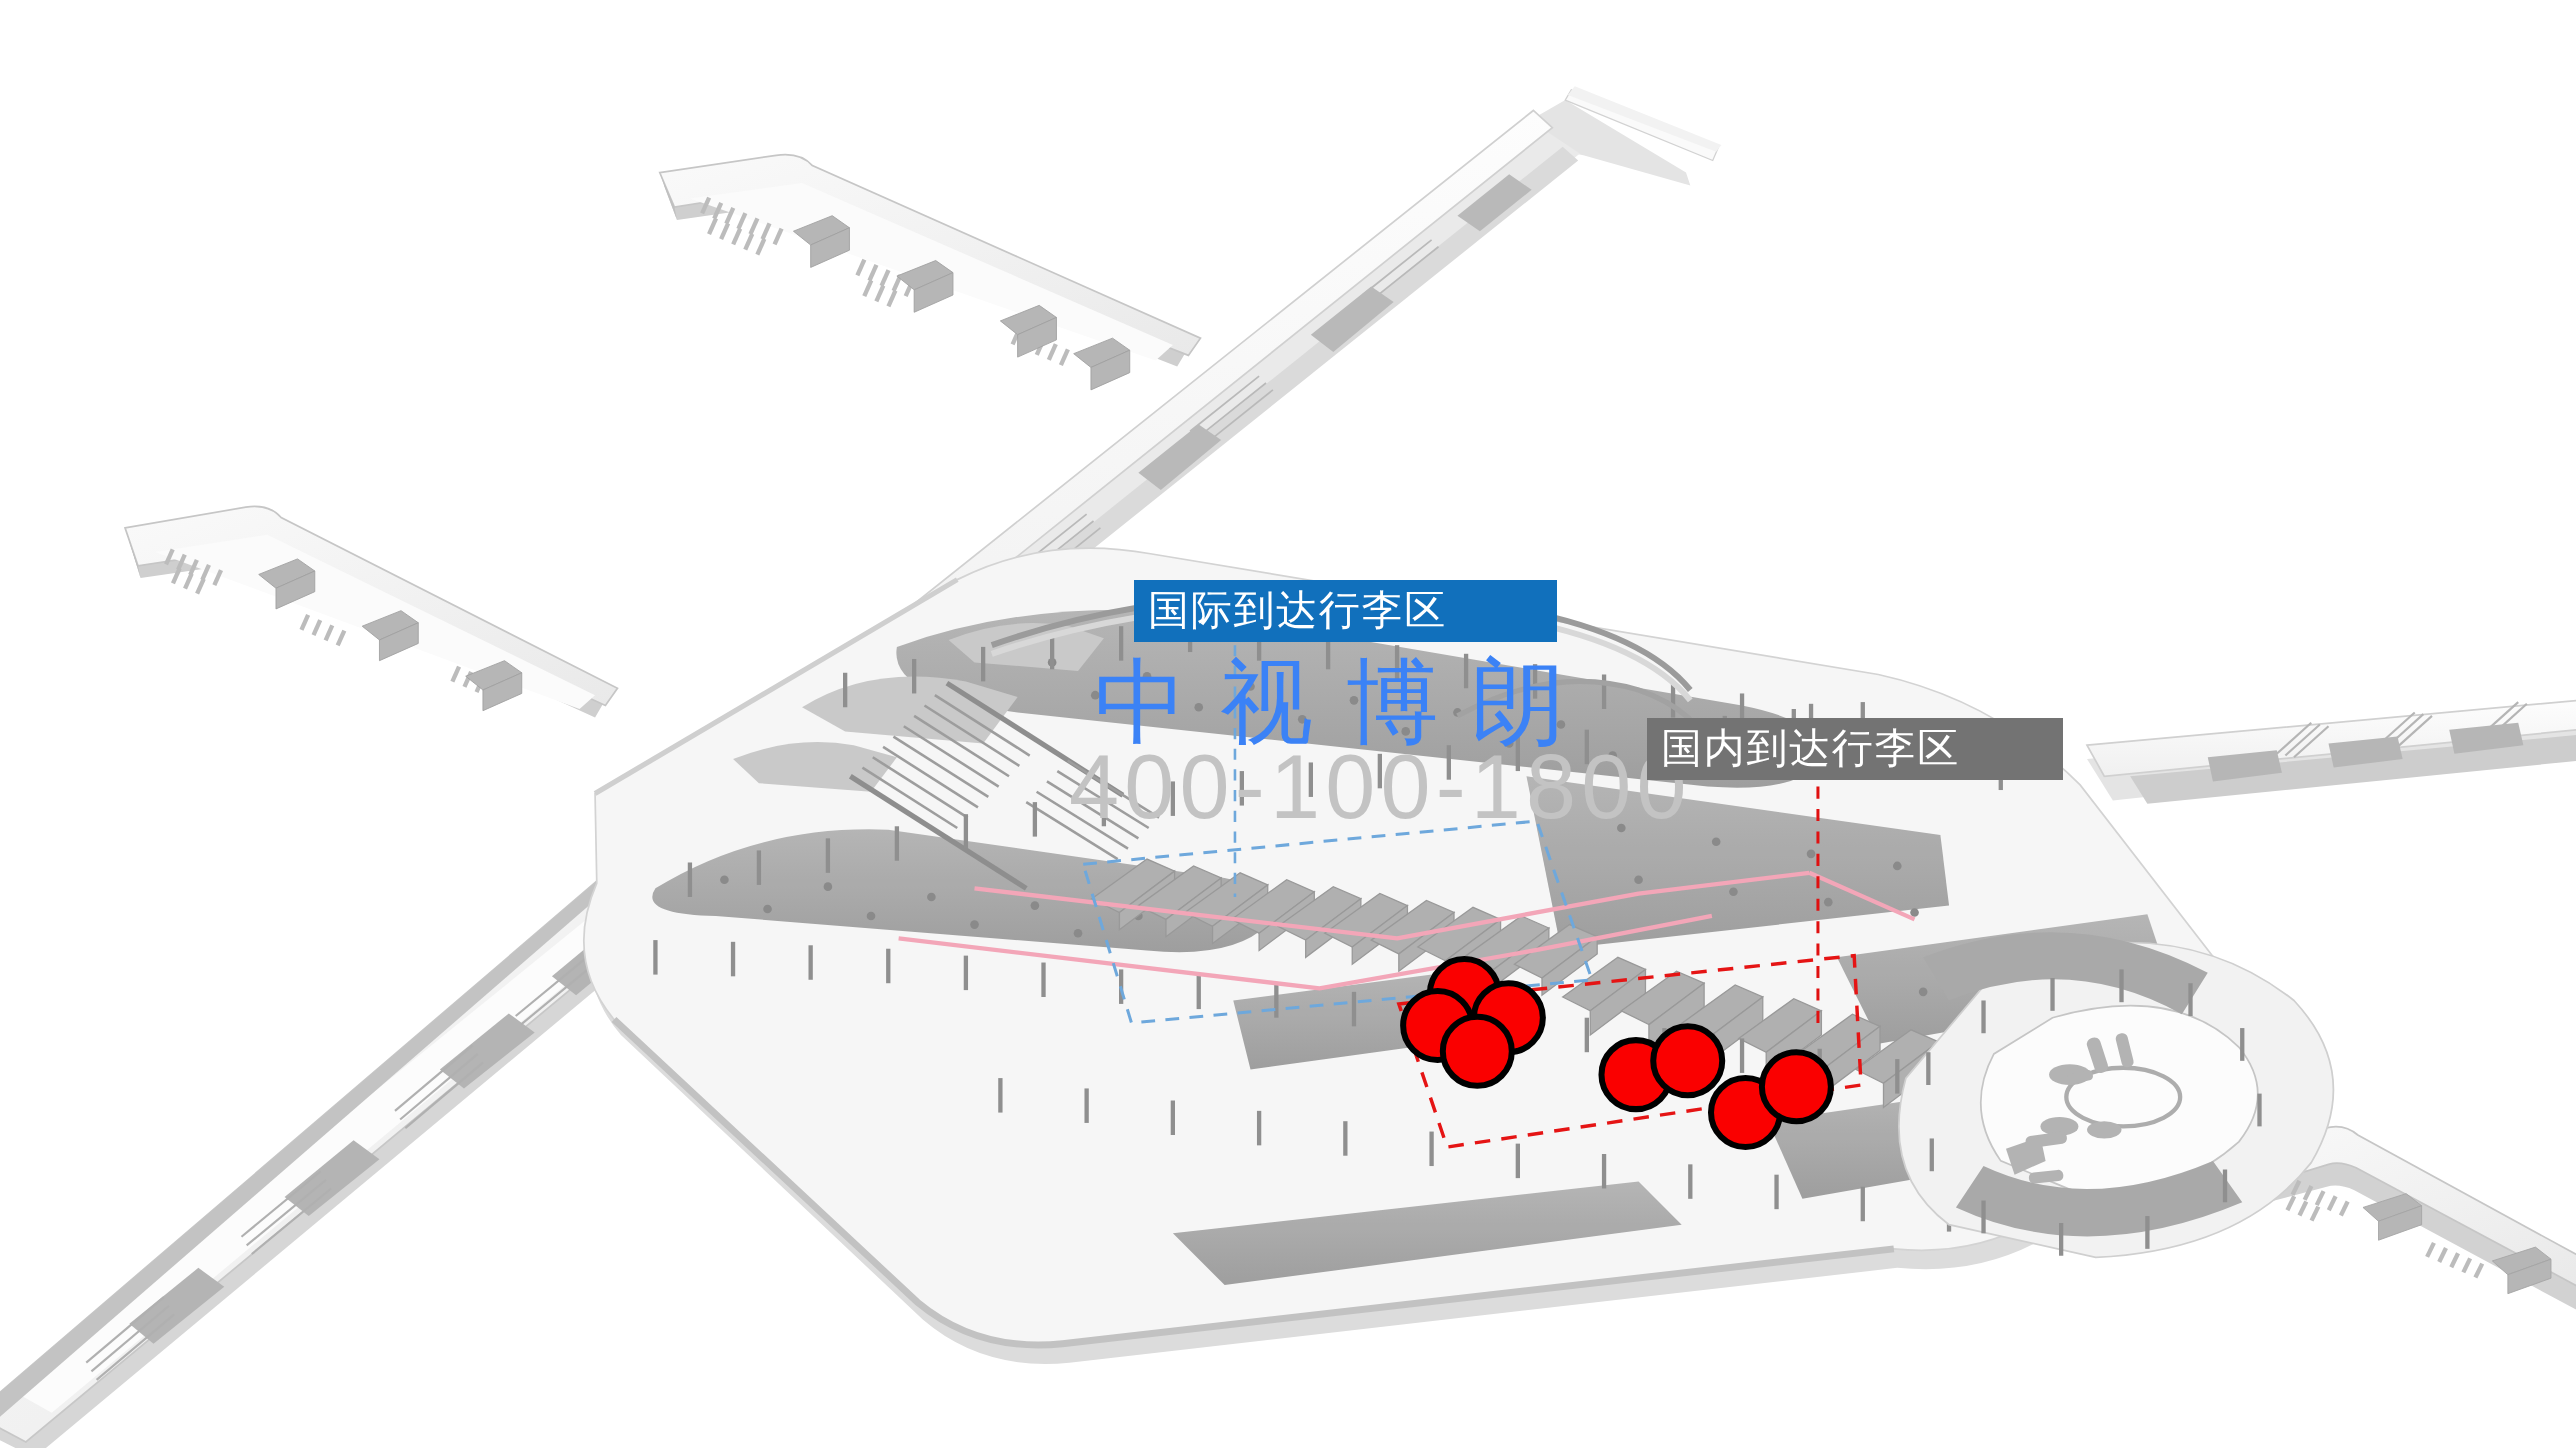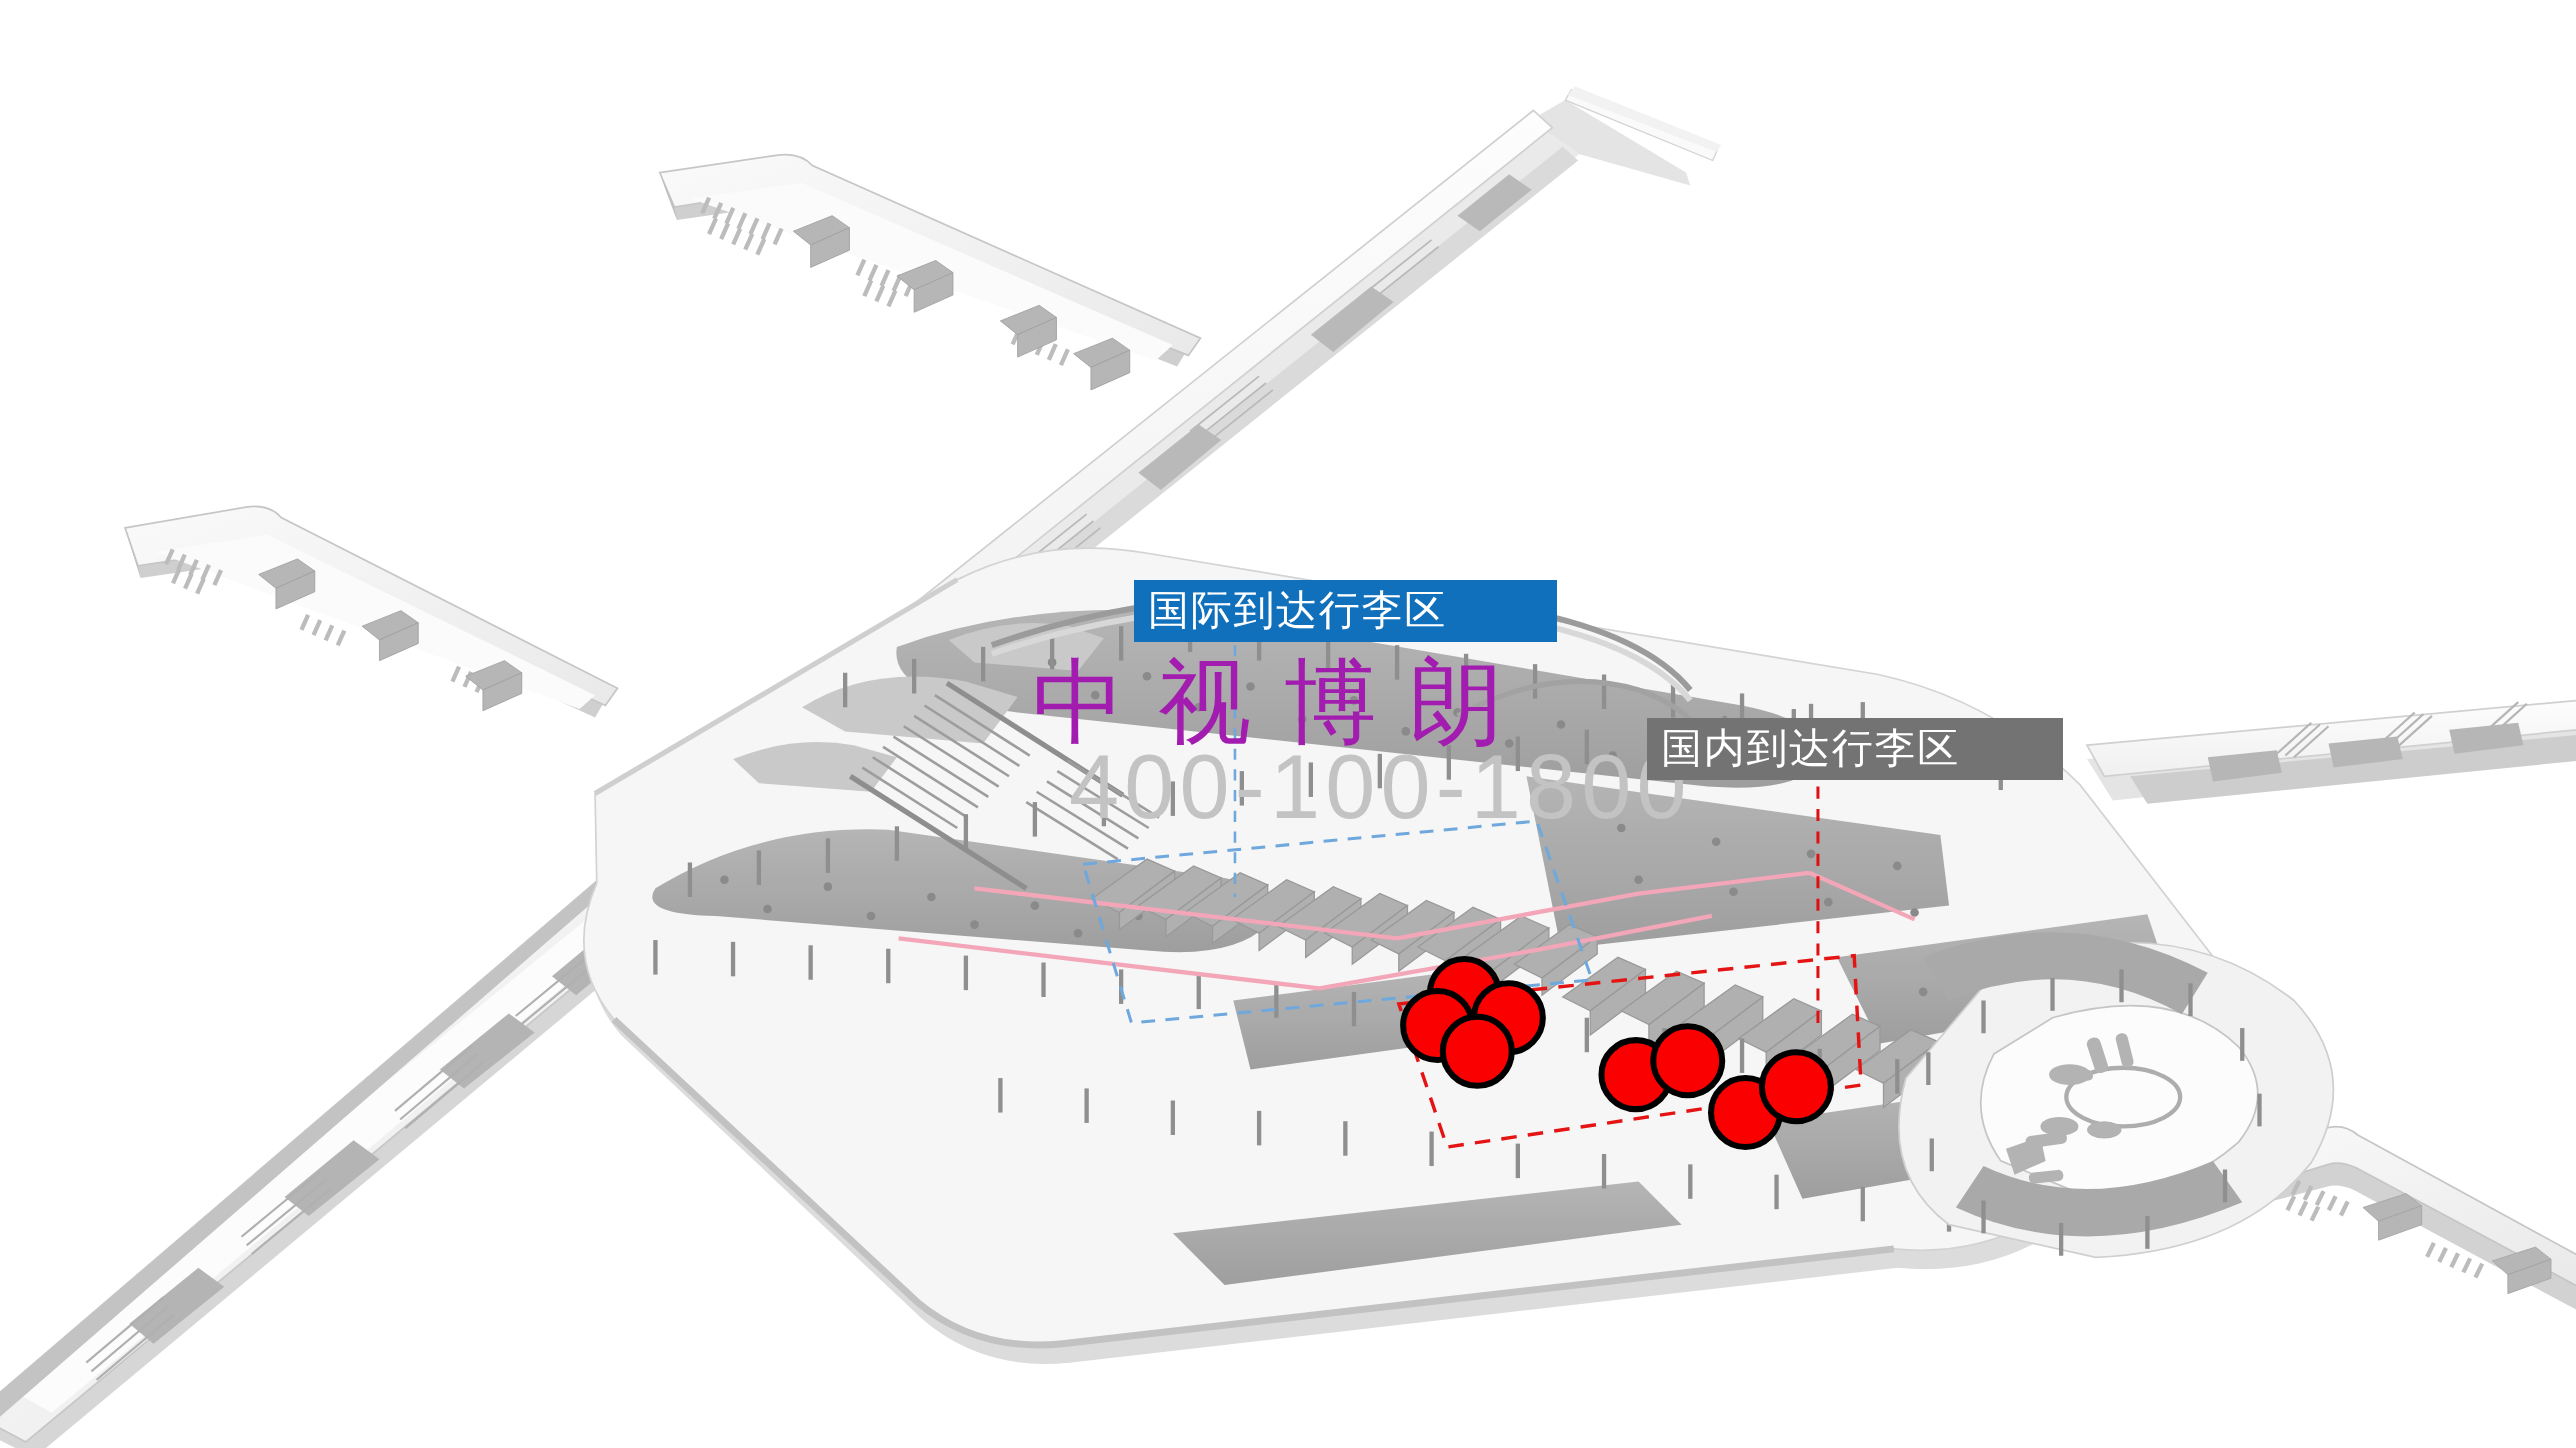--- a/index.html
+++ b/index.html
@@ -28,26 +28,26 @@
   
   .watermark {
     position: absolute;
     color: #b9b9b9;
     font-weight: 400;
     user-select: none;
     white-space: nowrap;
     pointer-events: none;
   }
   #wm-brand {
-    left: 1032px;
+    left: 1094px;
     top: 640px;
     font-size: 93px;
     letter-spacing: 33px;
     font-family: "Liberation Serif", serif;
-    color: #a21caf;
+    color: #3b82f6;
   }
   #wm-phone {
     left: 1069px;
     top: 736px;
     font-size: 90px;
     letter-spacing: 5.2px;
     font-family: "Liberation Sans", sans-serif;
     color: #c3c3c3;
   }
 

